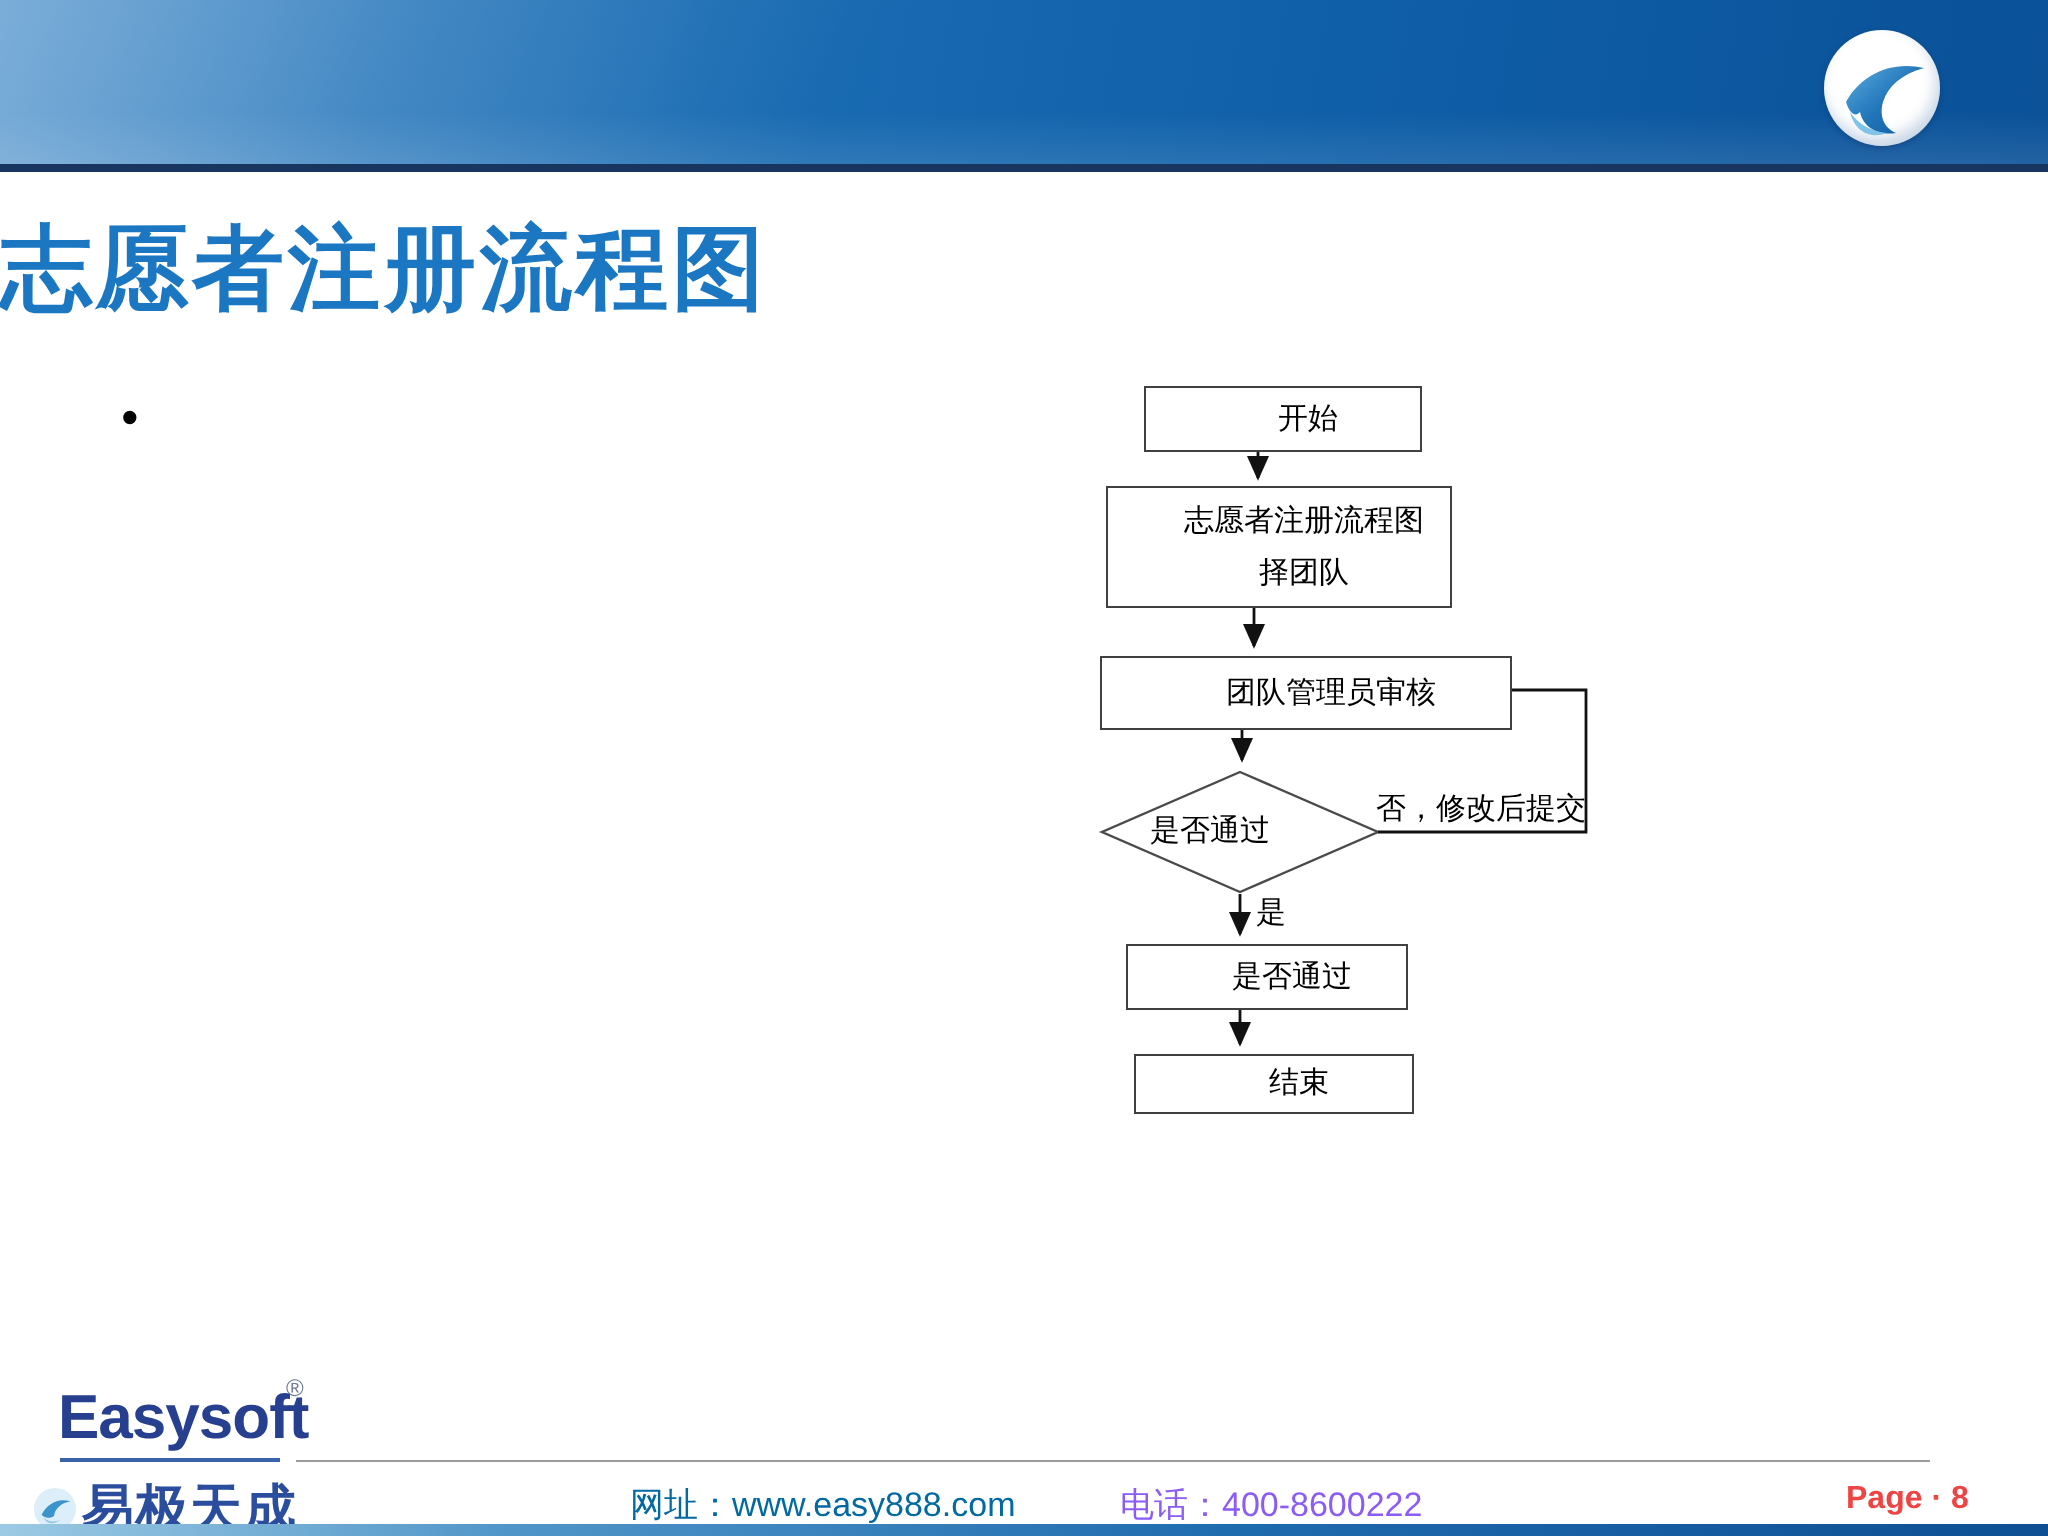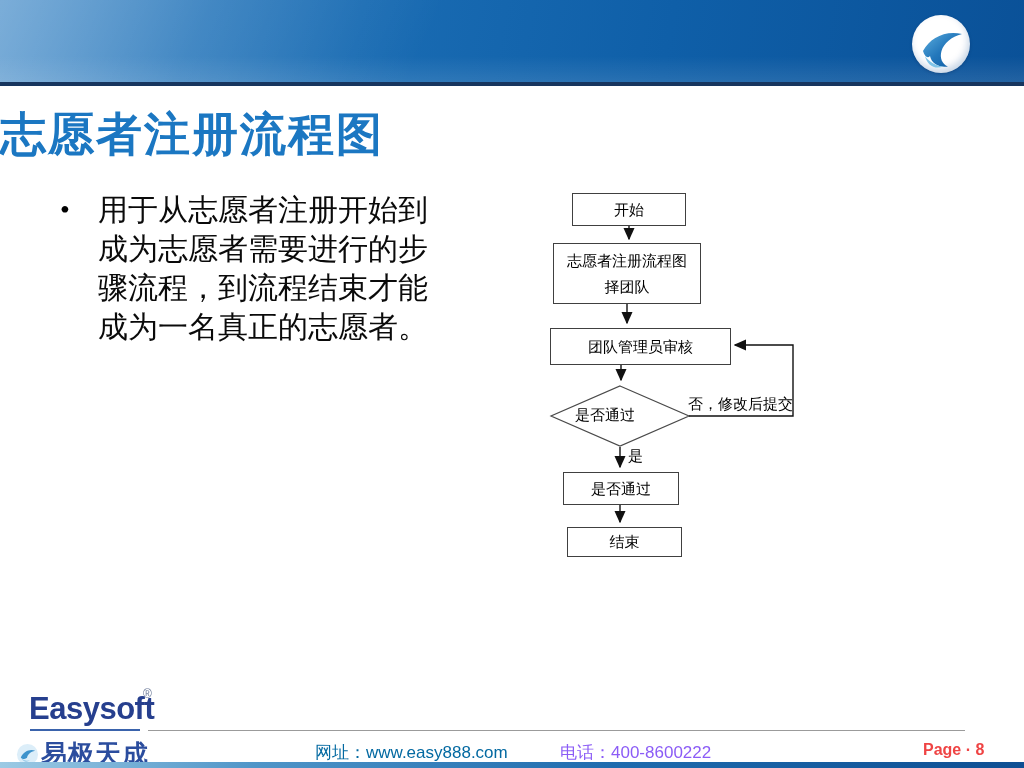--- a/index.html
+++ b/index.html
@@ -47,21 +47,21 @@
     font-family:"Liberation Serif", serif;
     font-size:30px;line-height:39px;color:#0a0a0a;
     white-space:pre-line;
   }
   
   .fc-svg{position:absolute;left:0;top:0;z-index:1;pointer-events:none;}
   .fc-node{
     position:absolute;z-index:2;
     background:#ffffff;border:1px solid #404040;
     display:flex;align-items:center;justify-content:center;text-align:center;
-    font-size:15px;color:#000;white-space:pre-line;line-height:26px;
+    font-size:15px;color:#000;white-space:pre-line;line-height:26px;padding-left:25px;
   }
   .fc-label{
     position:absolute;z-index:3;font-size:15px;color:#000;white-space:nowrap;
   }
   .fc-decision-label{
     position:absolute;z-index:3;font-size:15px;color:#000;
     left:575px;top:406px;width:90px;text-align:left;
   }
   
   .brand-word{
@@ -104,24 +104,20 @@
       <path d="M11 36 C18 23 33 15 50 19 C39 22 32 28 29.5 36 C27.5 43 30 49 36 51.5 C27 53 19.5 48.5 18 41 C15.5 44 12.5 41 11 36 Z" fill="url(#lg1)"></path>
       <path d="M13 41 C17 47 24 51 31.5 51.5 C22.5 55 15 50 13 41 Z" fill="#7fc4e8"></path>
     </svg>
   </div>
 </div>
 
 <div class="slide-title">志愿者注册流程图</div>
 
 <div class="bullet-item">
   <div class="bullet-marker">•</div>
-  <div class="bullet-text">用于从志愿者注册开始到
-成为志愿者需要进行的步
-骤流程，到流程结束才能
-成为一名真正的志愿者。</div>
 </div>
 
 <svg class="fc-svg" width="1024" height="768">
   <defs>
     <marker id="ah" markerWidth="9" markerHeight="8" refX="8" refY="4" orient="auto">
       <path d="M0,0 L9,4 L0,8 Z" fill="#111"></path>
     </marker>
   </defs>
 
   <path d="M629 225 V239" stroke="#111" stroke-width="1.4" fill="none" marker-end="url(#ah)"></path>

